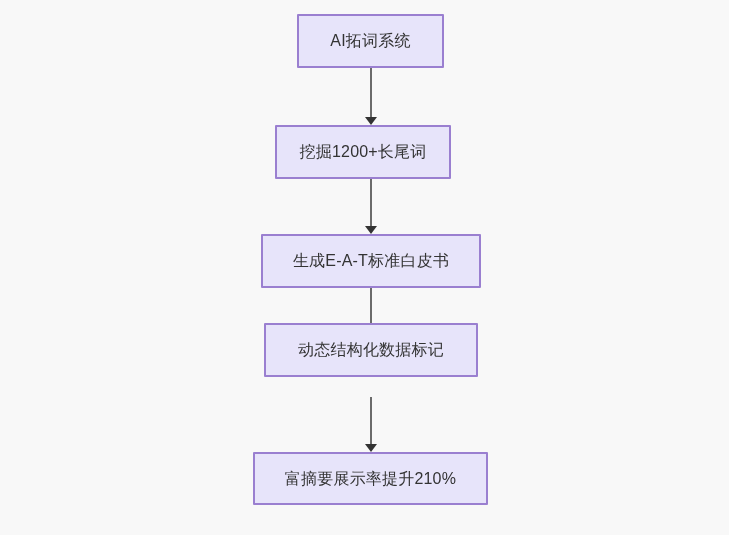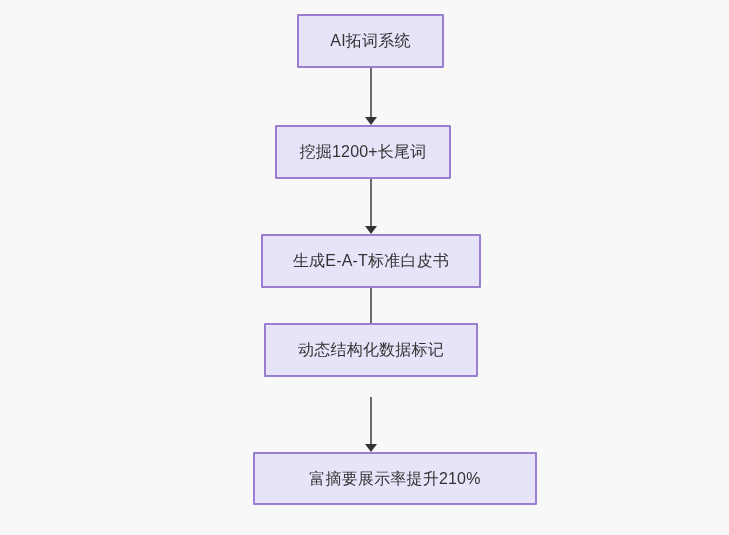--- a/index.html
+++ b/index.html
@@ -93,17 +93,17 @@
 
   <div class="node" style="left:264px; top:323px; width:214px; height:54px;">
     <span class="node-label">动态结构化数据标记</span>
   </div>
 
   <div class="connector" style="left:361px; top:397px; height:55px;">
     <div class="line"></div>
     <div class="head"></div>
   </div>
 
-  <div class="node" style="left:253px; top:452px; width:284px; height:53px;">
+  <div class="node" style="left:253px; top:452px; width:235px; height:53px;">
     <span class="node-label">富摘要展示率提升210%</span>
   </div>
 
 </div>
 
 </body></html>

